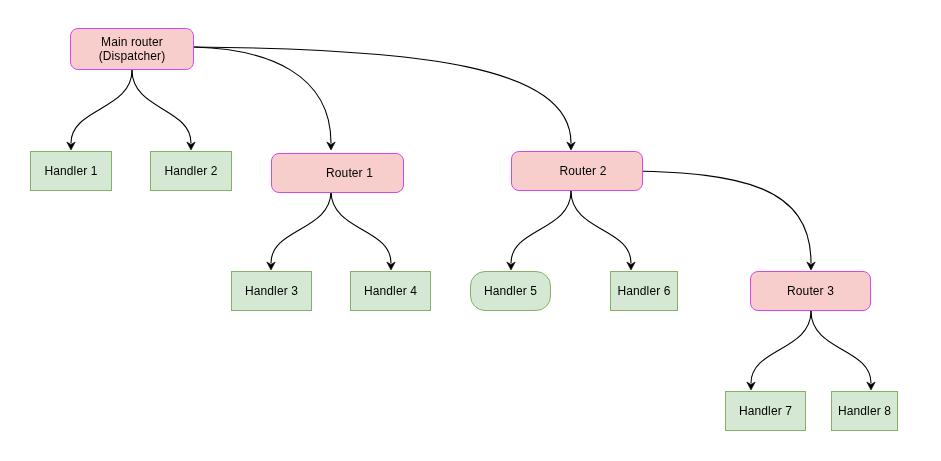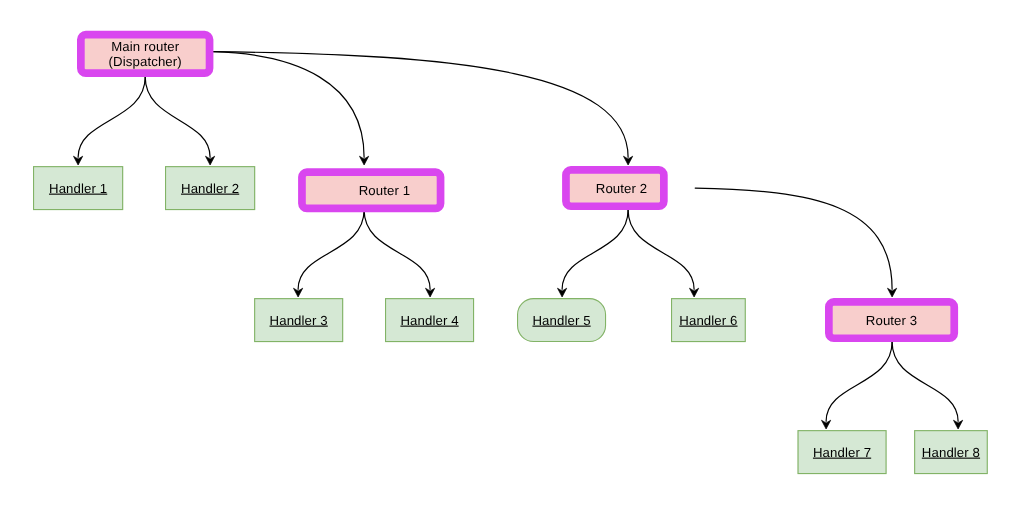--- a/index.html
+++ b/index.html
@@ -34,28 +34,27 @@
     justify-content: center;
     text-align: center;
     font-size: 12px;
     line-height: 14px;
     color: #000000;
     white-space: pre-line;
     letter-spacing: 0.1px;
   }
   .node-router {
     background: #f8cecc;
-    border: 7px solid #d946ef;
+    border: 1px solid #d946ef;
     border-radius: 8px;
   }
   .node-handler {
     background: #d5e8d4;
     border: 1px solid #82b366;
     border-radius: 0px;
-    text-decoration: underline;
   }
   .edge-path {
     fill: none;
     stroke: #000000;
     stroke-width: 1.1;
     stroke-linecap: round;
     stroke-linejoin: round;
   }
   .arrow-head {
     fill: #000000;
@@ -113,21 +112,21 @@
         <path class="edge-path" d="M 811,311 C 811,351 871,348 871,383"></path>
         <path class="arrow-head" d="M 866.8,382 L 871,390 L 875.2,382 L 871,384.5 Z"></path>
       </g>
     </svg>
   <div id="node-layer">
       <div class="node node-router" style="left: 70px; top: 28px; width: 124px; height: 42px;"><span>Main router
 (Dispatcher)</span></div>
       <div class="node node-handler" style="left: 30px; top: 151px; width: 82px; height: 40px;"><span>Handler 1</span></div>
       <div class="node node-handler" style="left: 150px; top: 151px; width: 82px; height: 40px;"><span>Handler 2</span></div>
       <div class="node node-router" style="left: 271px; top: 153px; width: 133px; height: 40px; padding-left: 24px;"><span>Router 1</span></div>
-      <div class="node node-router" style="left: 511px; top: 151px; width: 96px; height: 40px; padding-left: 12px;"><span>Router 2</span></div>
+      <div class="node node-router" style="left: 511px; top: 151px; width: 132px; height: 40px; padding-left: 12px;"><span>Router 2</span></div>
       <div class="node node-handler" style="left: 231px; top: 271px; width: 81px; height: 40px;"><span>Handler 3</span></div>
       <div class="node node-handler" style="left: 350px; top: 271px; width: 81px; height: 40px;"><span>Handler 4</span></div>
       <div class="node node-handler" style="left: 470px; top: 271px; width: 81px; height: 40px; border-radius: 15px;"><span>Handler 5</span></div>
       <div class="node node-handler" style="left: 610px; top: 271px; width: 68px; height: 40px;"><span>Handler 6</span></div>
       <div class="node node-router" style="left: 750px; top: 271px; width: 121px; height: 40px;"><span>Router 3</span></div>
       <div class="node node-handler" style="left: 711px; top: 391px; width: 81px; height: 40px; margin-left: 14px;"><span>Handler 7</span></div>
       <div class="node node-handler" style="left: 831px; top: 391px; width: 67px; height: 40px;"><span>Handler 8</span></div>
     </div>
 </div>
 

